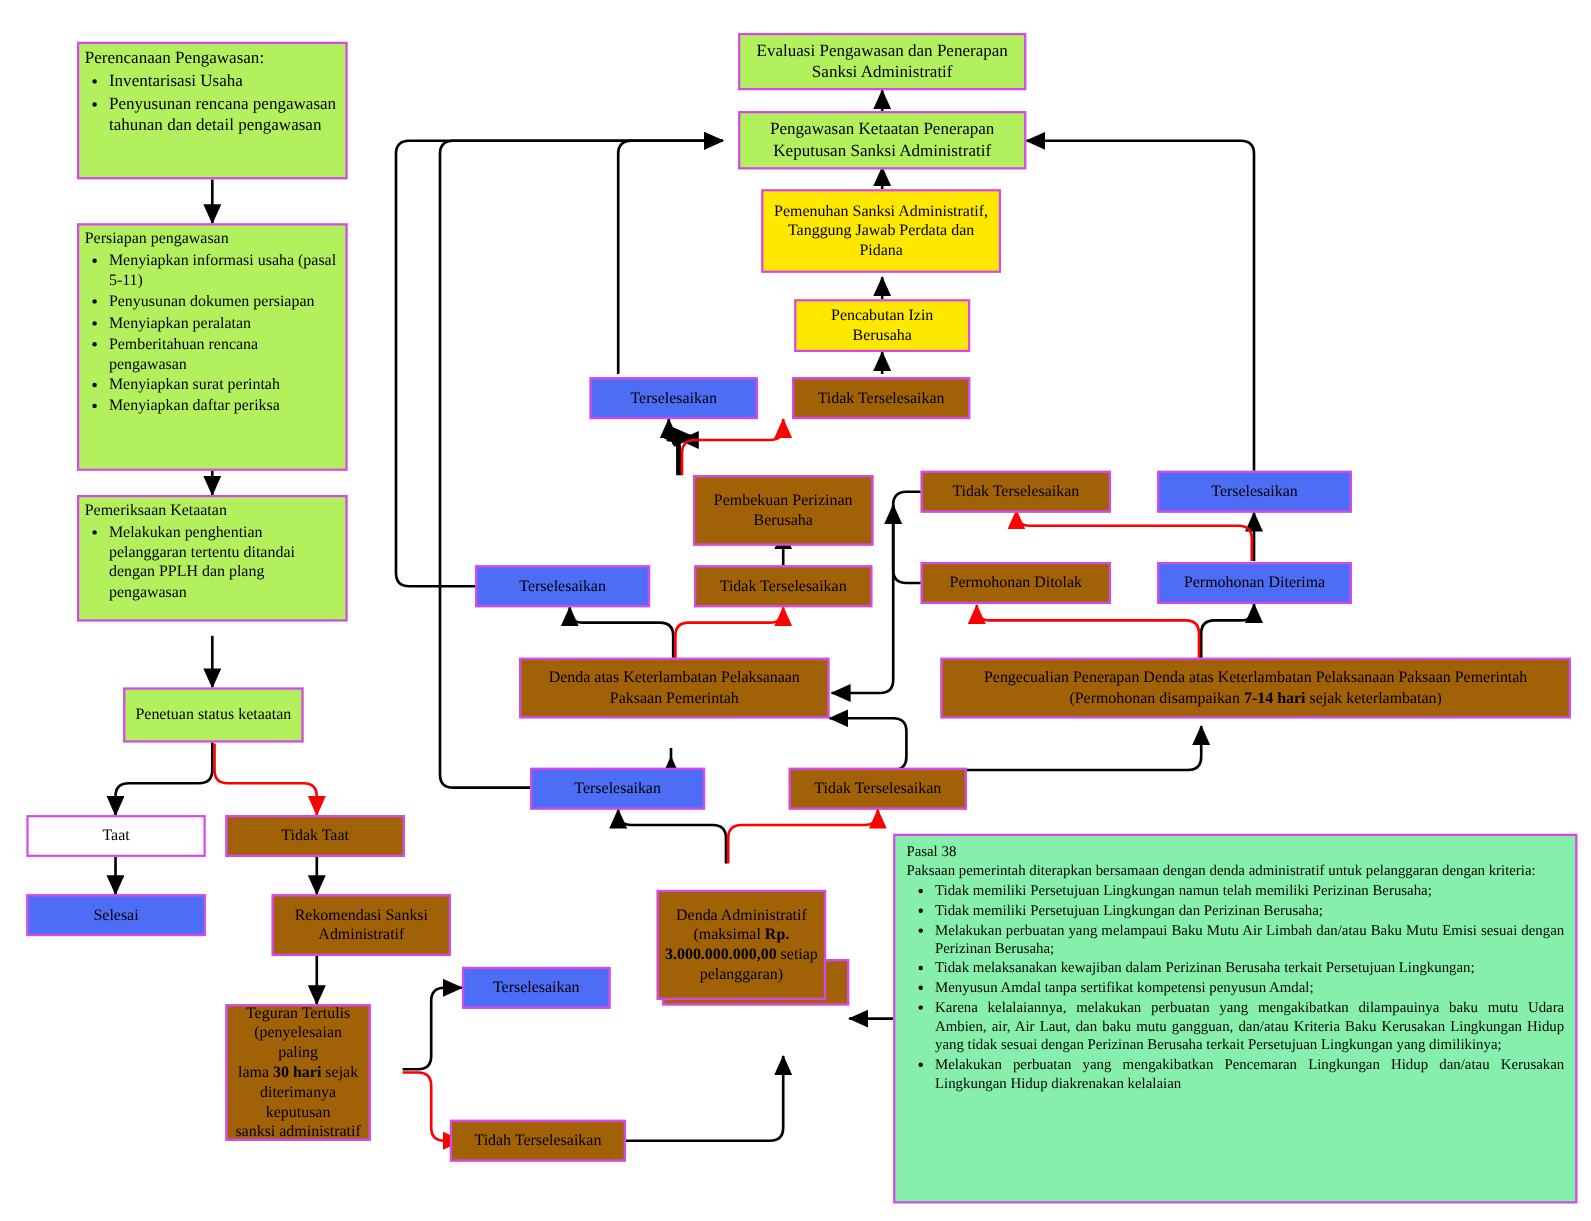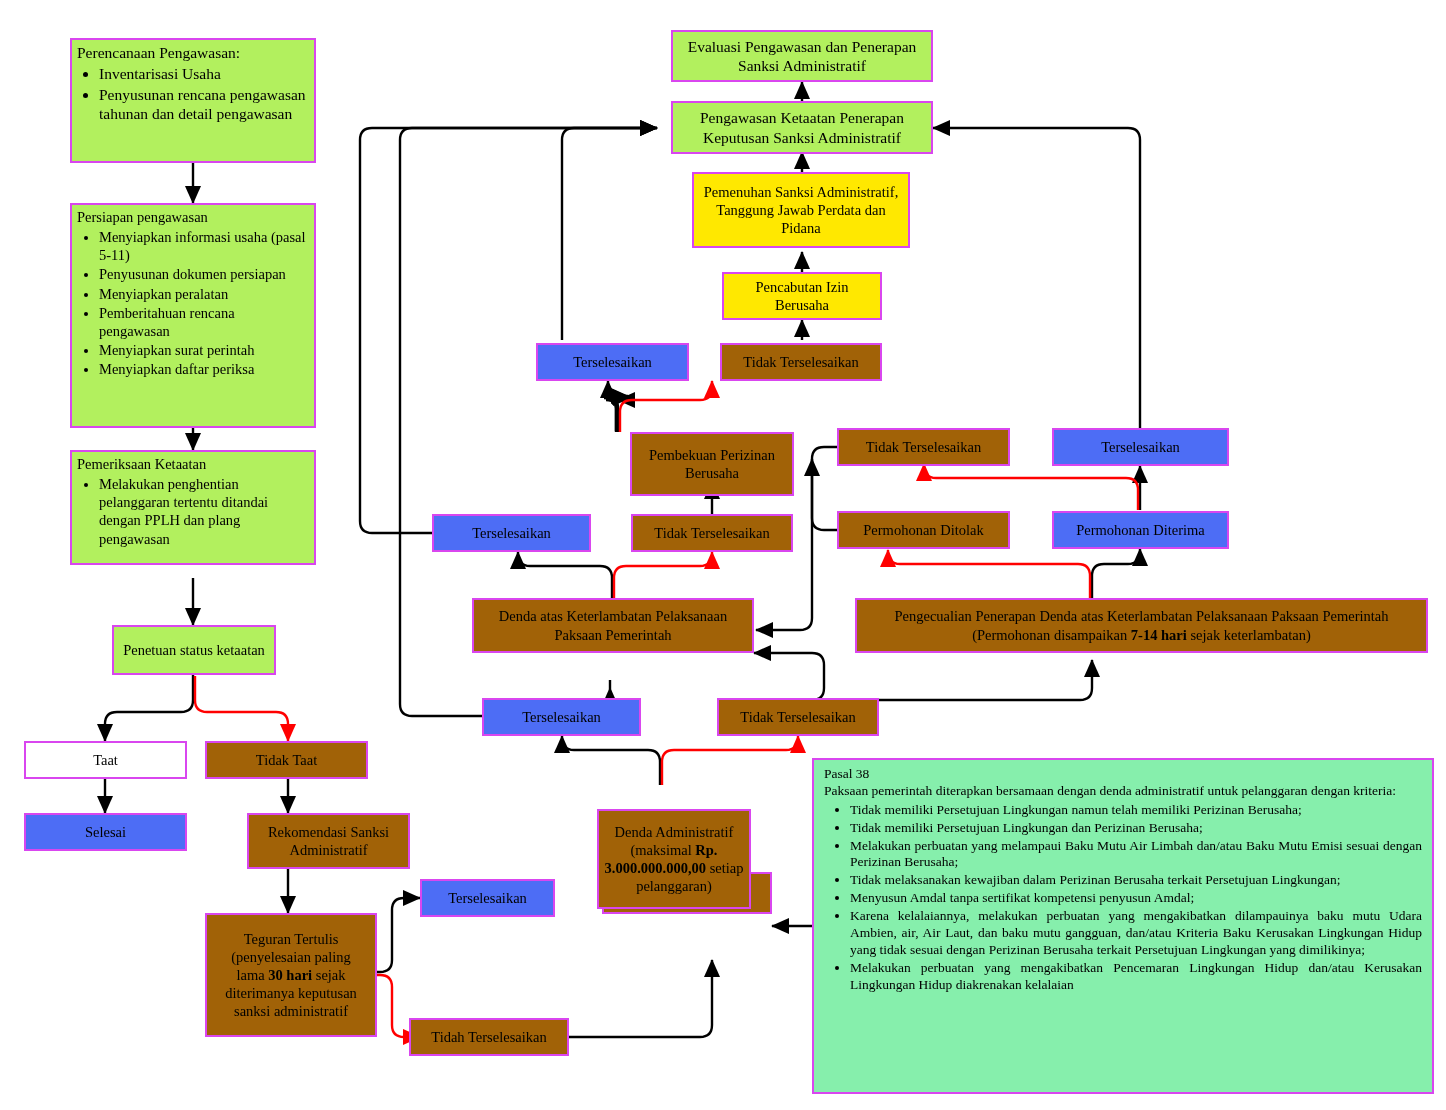--- a/index.html
+++ b/index.html
@@ -164,21 +164,21 @@
   </div>
 
   <div class="node blue f14" style="left:24px;top:813px;width:163px;height:38px;">
     <span>Selesai</span>
   </div>
 
   <div class="node gray f14" style="left:205px;top:813px;width:163px;height:56px;margin-left:42px;">
     <span>Rekomendasi Sanksi Administratif</span>
   </div>
 
-  <div class="node gray f14" style="left:205px;top:913px;width:172px;height:124px;">
+  <div class="node gray f14" style="left:205px;top:913px;width:132px;height:124px;">
     <div class="body-txt">
       <div>Teguran Tertulis</div>
       <div>(penyelesaian paling</div>
       <div><span>lama </span><b>30 hari</b><span> sejak</span></div>
       <div>diterimanya keputusan</div>
       <div>sanksi administratif</div>
     </div>
   </div>
 
   <div class="node blue f14" style="left:420px;top:879px;width:135px;height:38px;">

